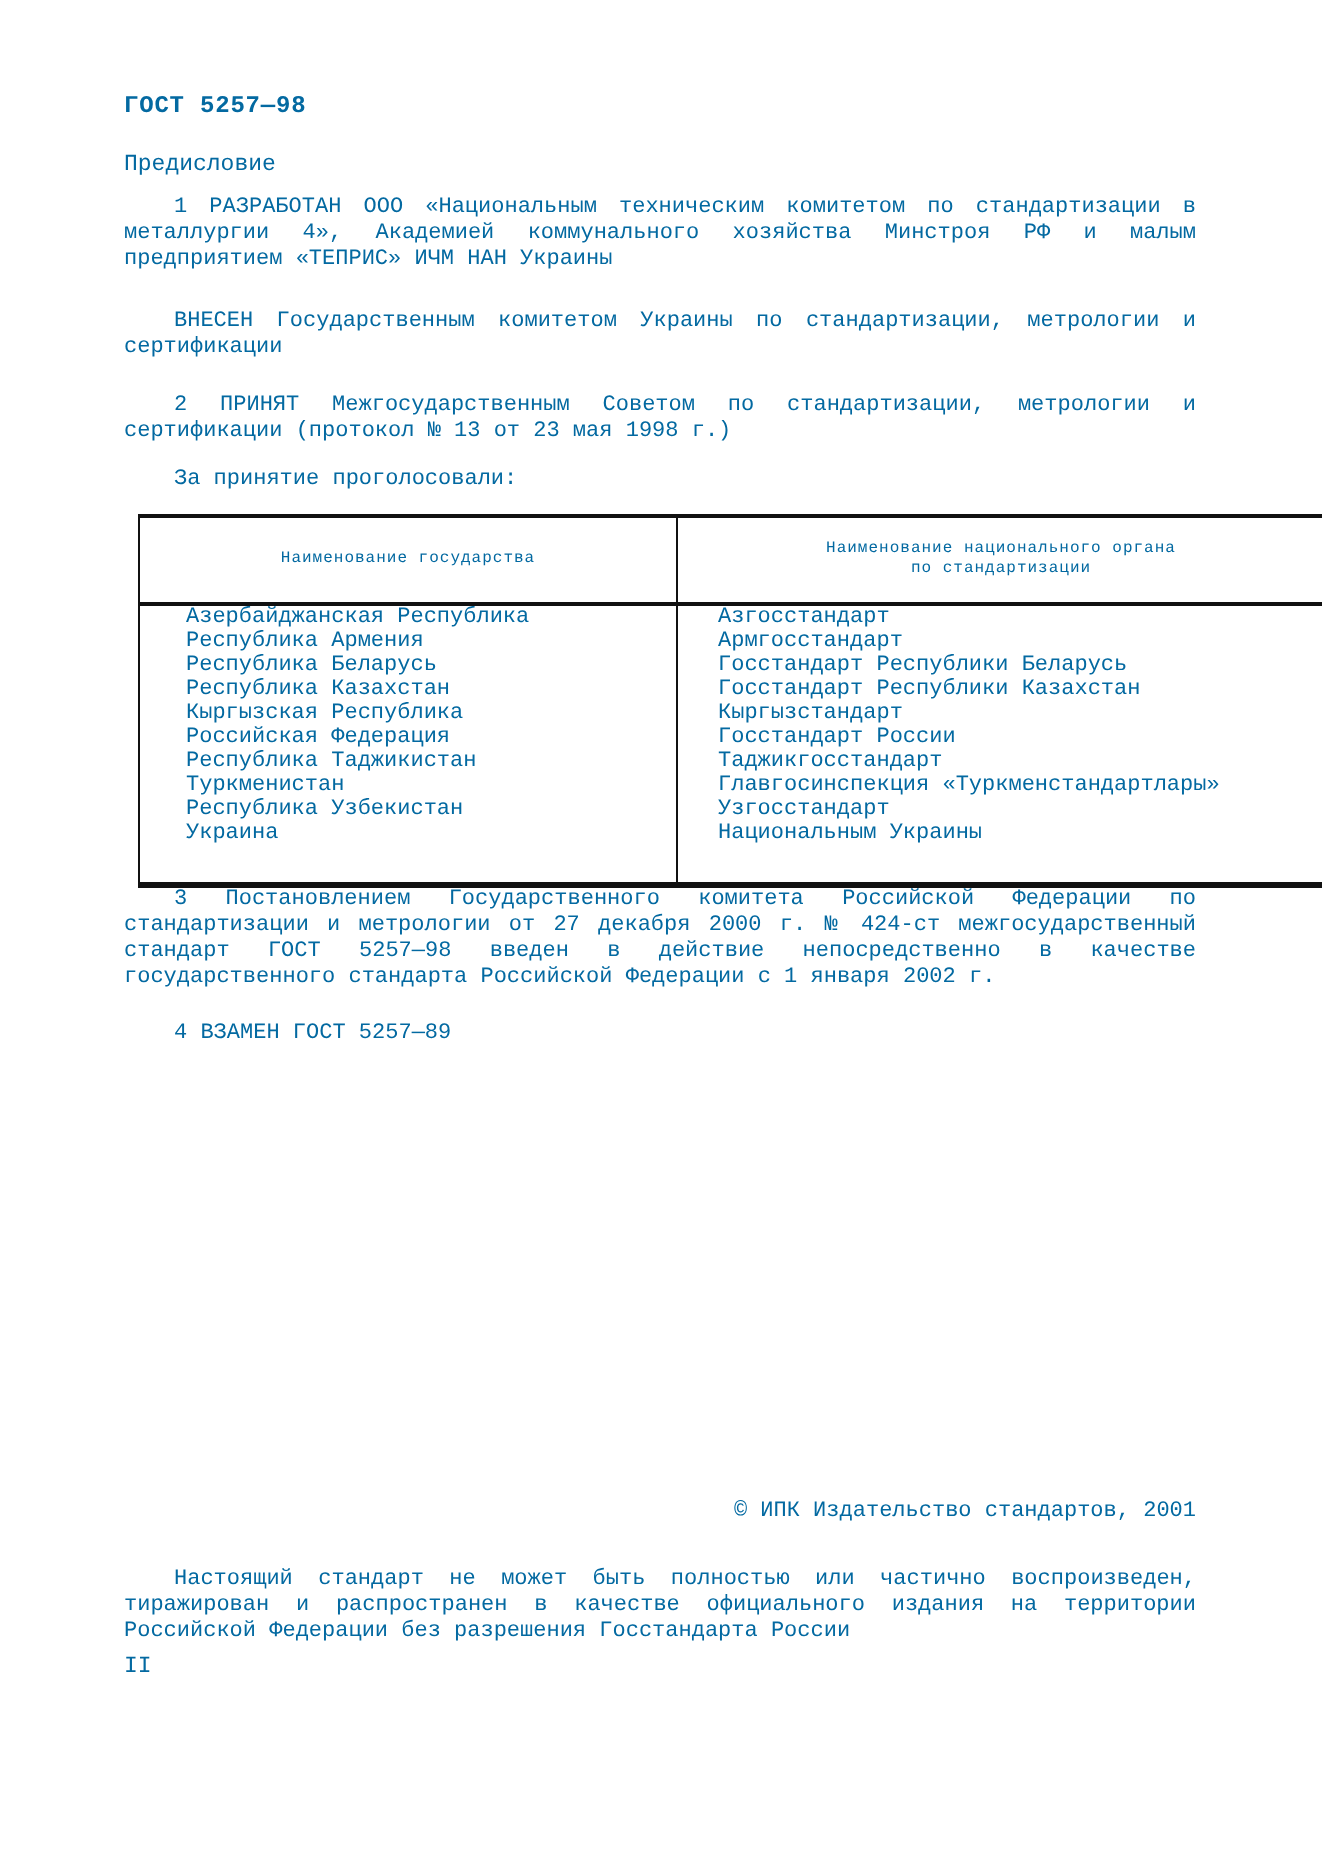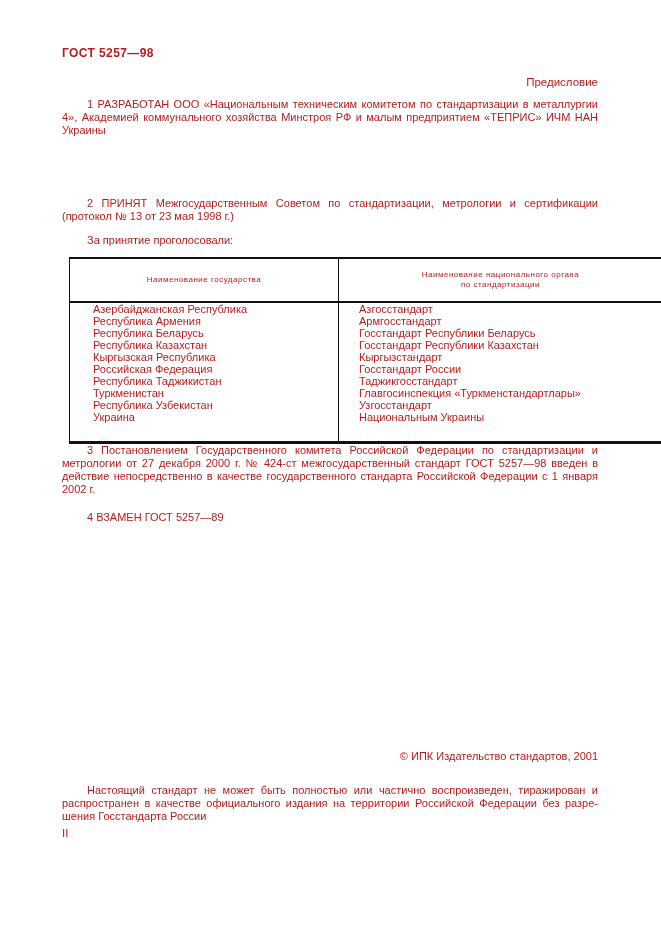--- a/index.html
+++ b/index.html
@@ -2,36 +2,36 @@
 <html><head>
 <meta charset="utf-8">
 <style>
   * { margin: 0; padding: 0; box-sizing: border-box; }
   html, body { background: #ffffff; }
   .page {
     position: relative;
     width: 661px;
     height: 936px;
     background: #ffffff;
-    font-family: Liberation Sans, sans-serif;
-    color: #b91c1c;
+    font-family: Liberation Mono, monospace;
+    color: #0369a1;
     overflow: hidden;
   }
   .doc-code {
     position: absolute;
     left: 62px; top: 46px;
     font-size: 12px;
     font-weight: bold;
     letter-spacing: 0.4px;
   }
   .title {
     position: absolute;
     left: 62px; top: 76px;
     width: 536px;
-    text-align: right;
+    text-align: left;
     font-size: 11.5px;
   }
   .para {
     position: absolute;
     left: 62px;
     width: 536px;
     font-size: 11px;
     line-height: 13px;
     text-align: justify;
     text-indent: 25px;
@@ -99,20 +99,21 @@
 <body>
 
 <div class="page">
 
   <div class="doc-code">ГОСТ 5257—98</div>
 
   <div class="title">Предисловие</div>
 
   <p class="para p-developed">1 РАЗРАБОТАН ООО «Национальным техническим комитетом по стандартизации в метал­лургии 4», Академией коммунального хозяйства Минстроя РФ и малым предприятием «ТЕПРИС» ИЧМ НАН Украины</p>
 
+  <p class="para p-submitted">ВНЕСЕН Государственным комитетом Украины по стандартизации, метрологии и сертифика­ции</p>
 
   <p class="para p-adopted">2 ПРИНЯТ Межгосударственным Советом по стандартизации, метрологии и сертификации (протокол № 13 от 23 мая 1998 г.)</p>
 
   <p class="para p-vote-intro">За принятие проголосовали:</p>
 
   <table class="vote-table">
     <thead>
       <tr>
         <th class="col-state">
           <span>Наименование государства</span>

